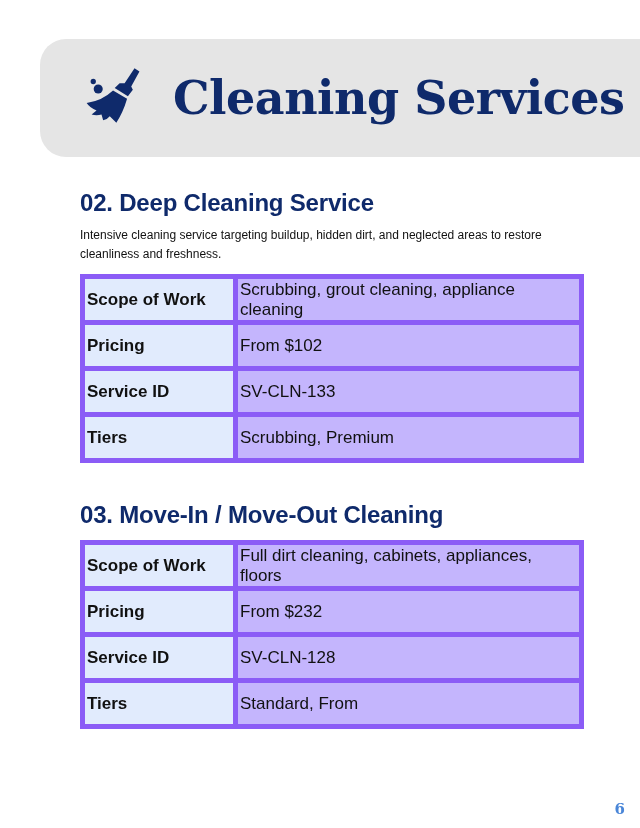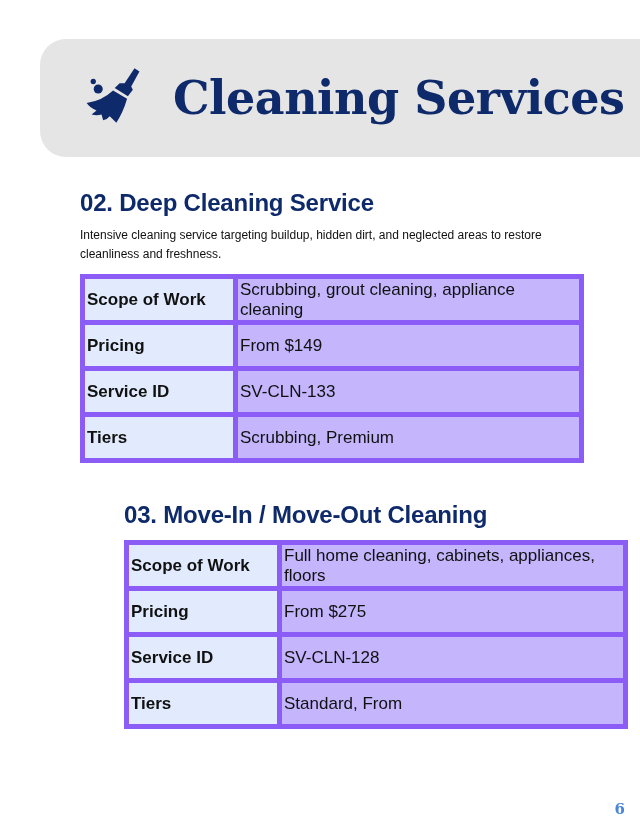--- a/index.html
+++ b/index.html
@@ -37,45 +37,45 @@
   <h2 class="sec-title">02. Deep Cleaning Service</h2>
   <p class="sec-desc">Intensive cleaning service targeting buildup, hidden dirt, and neglected areas to restore cleanliness and freshness.</p>
   <table>
     <tbody>
         <tr>
       <td class="label">Scope of Work</td>
       <td class="value">Scrubbing, grout cleaning, appliance cleaning</td>
     </tr>
     <tr>
       <td class="label">Pricing</td>
-      <td class="value">From $149</td>
+      <td class="value">From $102</td>
     </tr>
     <tr>
       <td class="label">Service ID</td>
       <td class="value">SV-CLN-133</td>
     </tr>
     <tr>
       <td class="label">Tiers</td>
       <td class="value">Scrubbing, Premium</td>
     </tr>
   </tbody>
     </table>
 </div>
 
-<div class="section" style="top:500px;margin-left:44px;">
+<div class="section" style="top:500px;">
   <h2 class="sec-title">03. Move-In / Move-Out Cleaning</h2>
   <table>
     <tbody>
         <tr>
       <td class="label">Scope of Work</td>
-      <td class="value">Full home cleaning, cabinets, appliances, floors</td>
+      <td class="value">Full dirt cleaning, cabinets, appliances, floors</td>
     </tr>
     <tr>
       <td class="label">Pricing</td>
-      <td class="value">From $275</td>
+      <td class="value">From $232</td>
     </tr>
     <tr>
       <td class="label">Service ID</td>
       <td class="value">SV-CLN-128</td>
     </tr>
     <tr>
       <td class="label">Tiers</td>
       <td class="value">Standard, From</td>
     </tr>
   </tbody>

